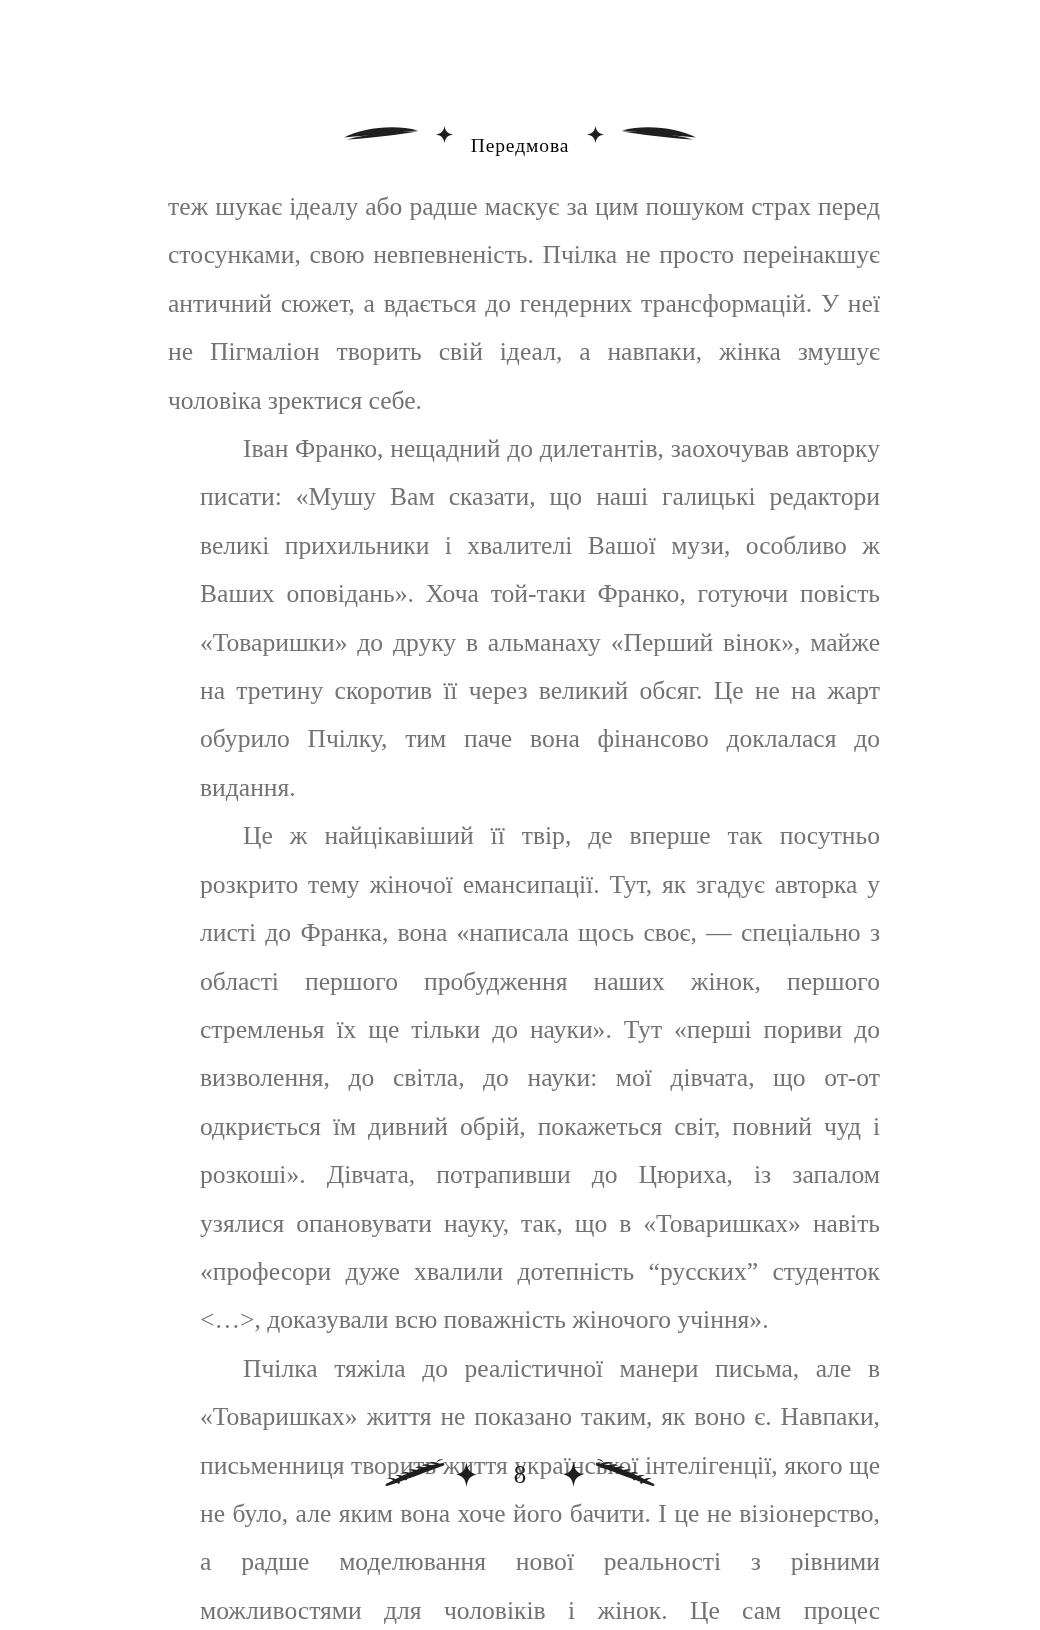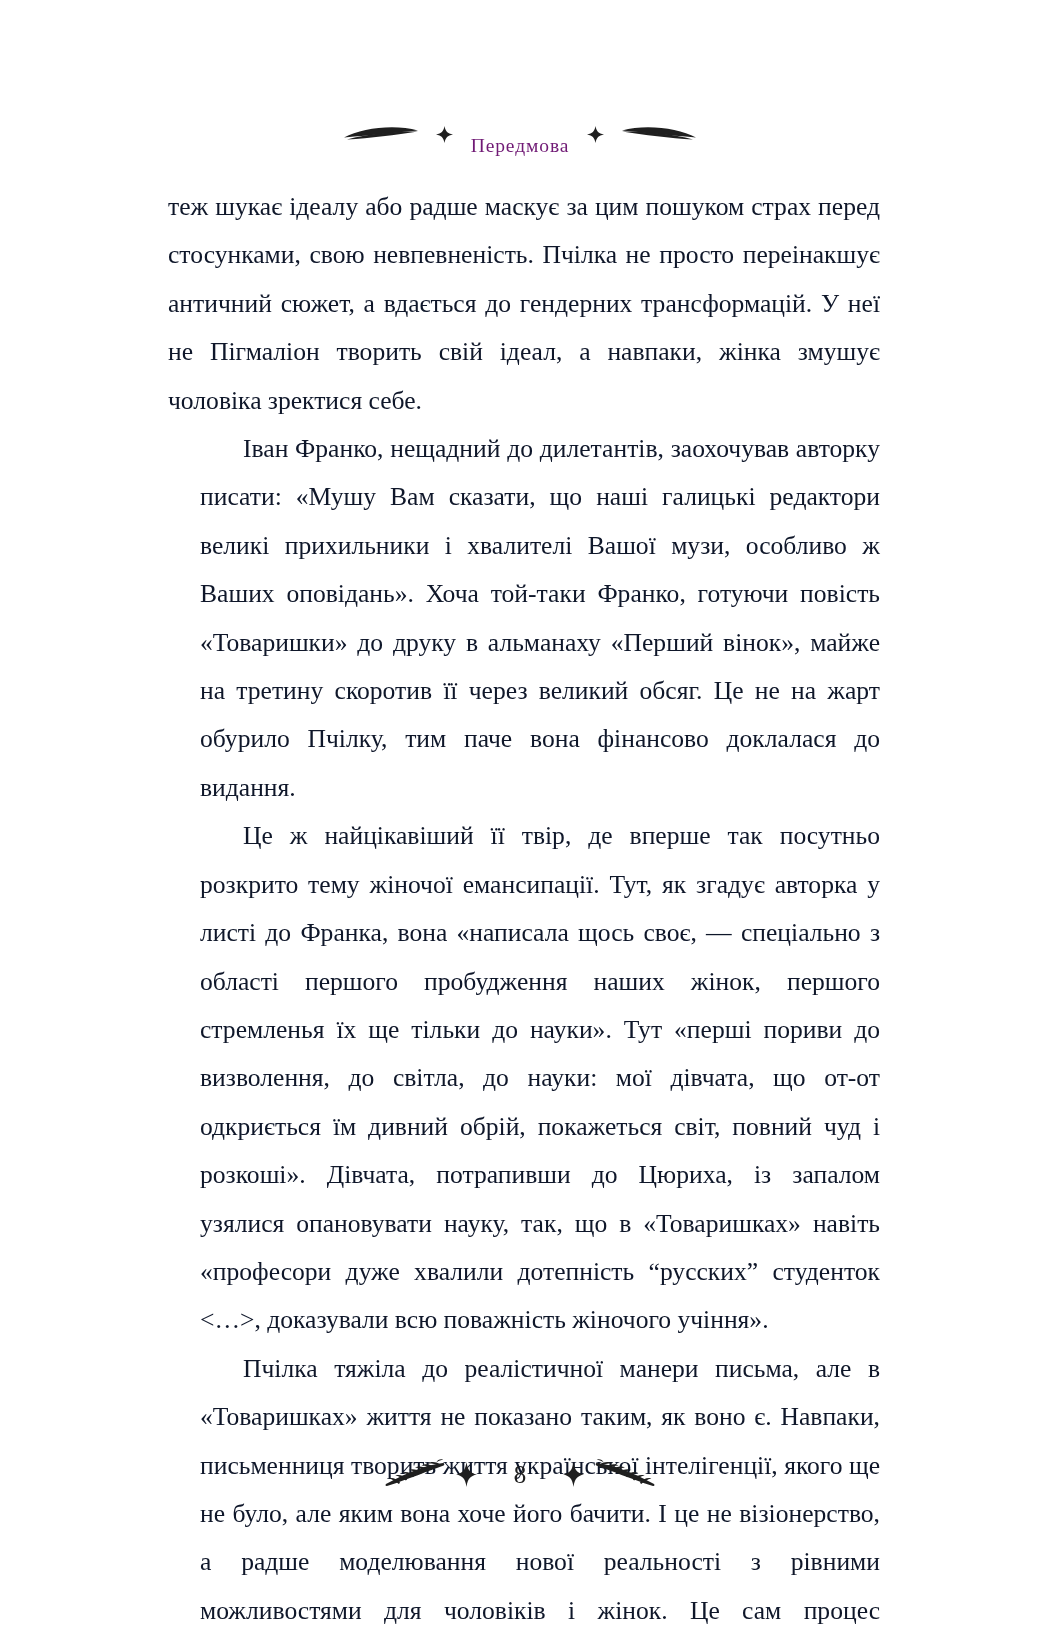--- a/index.html
+++ b/index.html
@@ -32,21 +32,21 @@
     height: 44px;
     display: flex;
     align-items: center;
     justify-content: center;
     gap: 0px;
   }
   .rh-title {
     font-family: "Liberation Serif", "DejaVu Serif", serif;
     font-size: 19.5px;
     letter-spacing: 0.9px;
-    color: #701a75;
+    color: #000000;
     padding: 0 18px;
     white-space: nowrap;
     margin-top: 23px;
   }
   .orn-diamond {
     display: inline-block;
     width: 17px;
     height: 17px;
     flex: 0 0 auto;
   }
@@ -66,21 +66,21 @@
   }
   p.para {
     margin: 0;
     font-size: 25.6px;
     line-height: 48.4px;
     text-align: justify;
     text-align-last: left;
     text-indent: 0;
     hyphens: manual;
     word-spacing: -0.1px;
-    color: #0f172a;
+    color: #737373;
   }
   p.para.indent {
     text-indent: 43px;
     margin-left: 32px;
   }
 
   
   .page-footer {
     position: absolute;
     left: 0;

